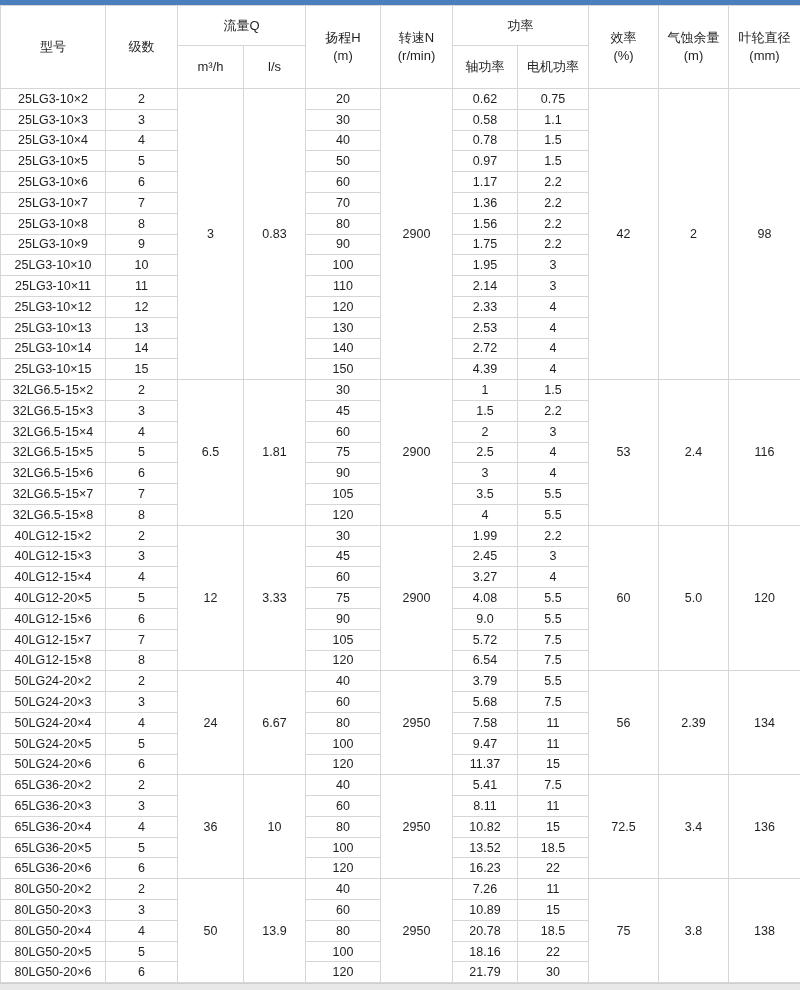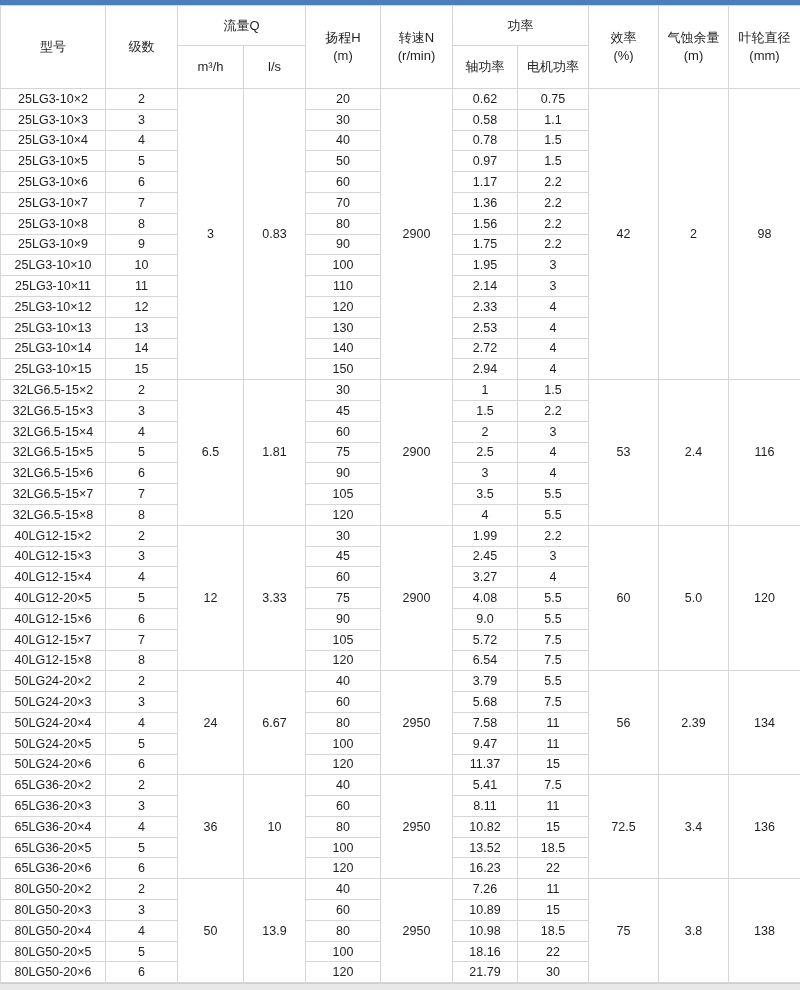--- a/index.html
+++ b/index.html
@@ -197,21 +197,21 @@
         <td>25LG3-10×14</td>
         <td>14</td>
         <td>140</td>
         <td>2.72</td>
         <td>4</td>
       </tr>
       <tr>
         <td>25LG3-10×15</td>
         <td>15</td>
         <td>150</td>
-        <td>2.94</td>
+        <td>4.39</td>
         <td>4</td>
       </tr>
       <tr>
         <td>32LG6.5-15×2</td>
         <td>2</td>
         <td rowspan="7">6.5</td>
         <td rowspan="7">1.81</td>
         <td>30</td>
         <td rowspan="7">2900</td>
         <td>1</td>
@@ -416,21 +416,21 @@
         <td>80LG50-20×3</td>
         <td>3</td>
         <td>60</td>
         <td>10.89</td>
         <td>15</td>
       </tr>
       <tr>
         <td>80LG50-20×4</td>
         <td>4</td>
         <td>80</td>
-        <td>10.98</td>
+        <td>20.78</td>
         <td>18.5</td>
       </tr>
       <tr>
         <td>80LG50-20×5</td>
         <td>5</td>
         <td>100</td>
         <td>18.16</td>
         <td>22</td>
       </tr>
       <tr>

